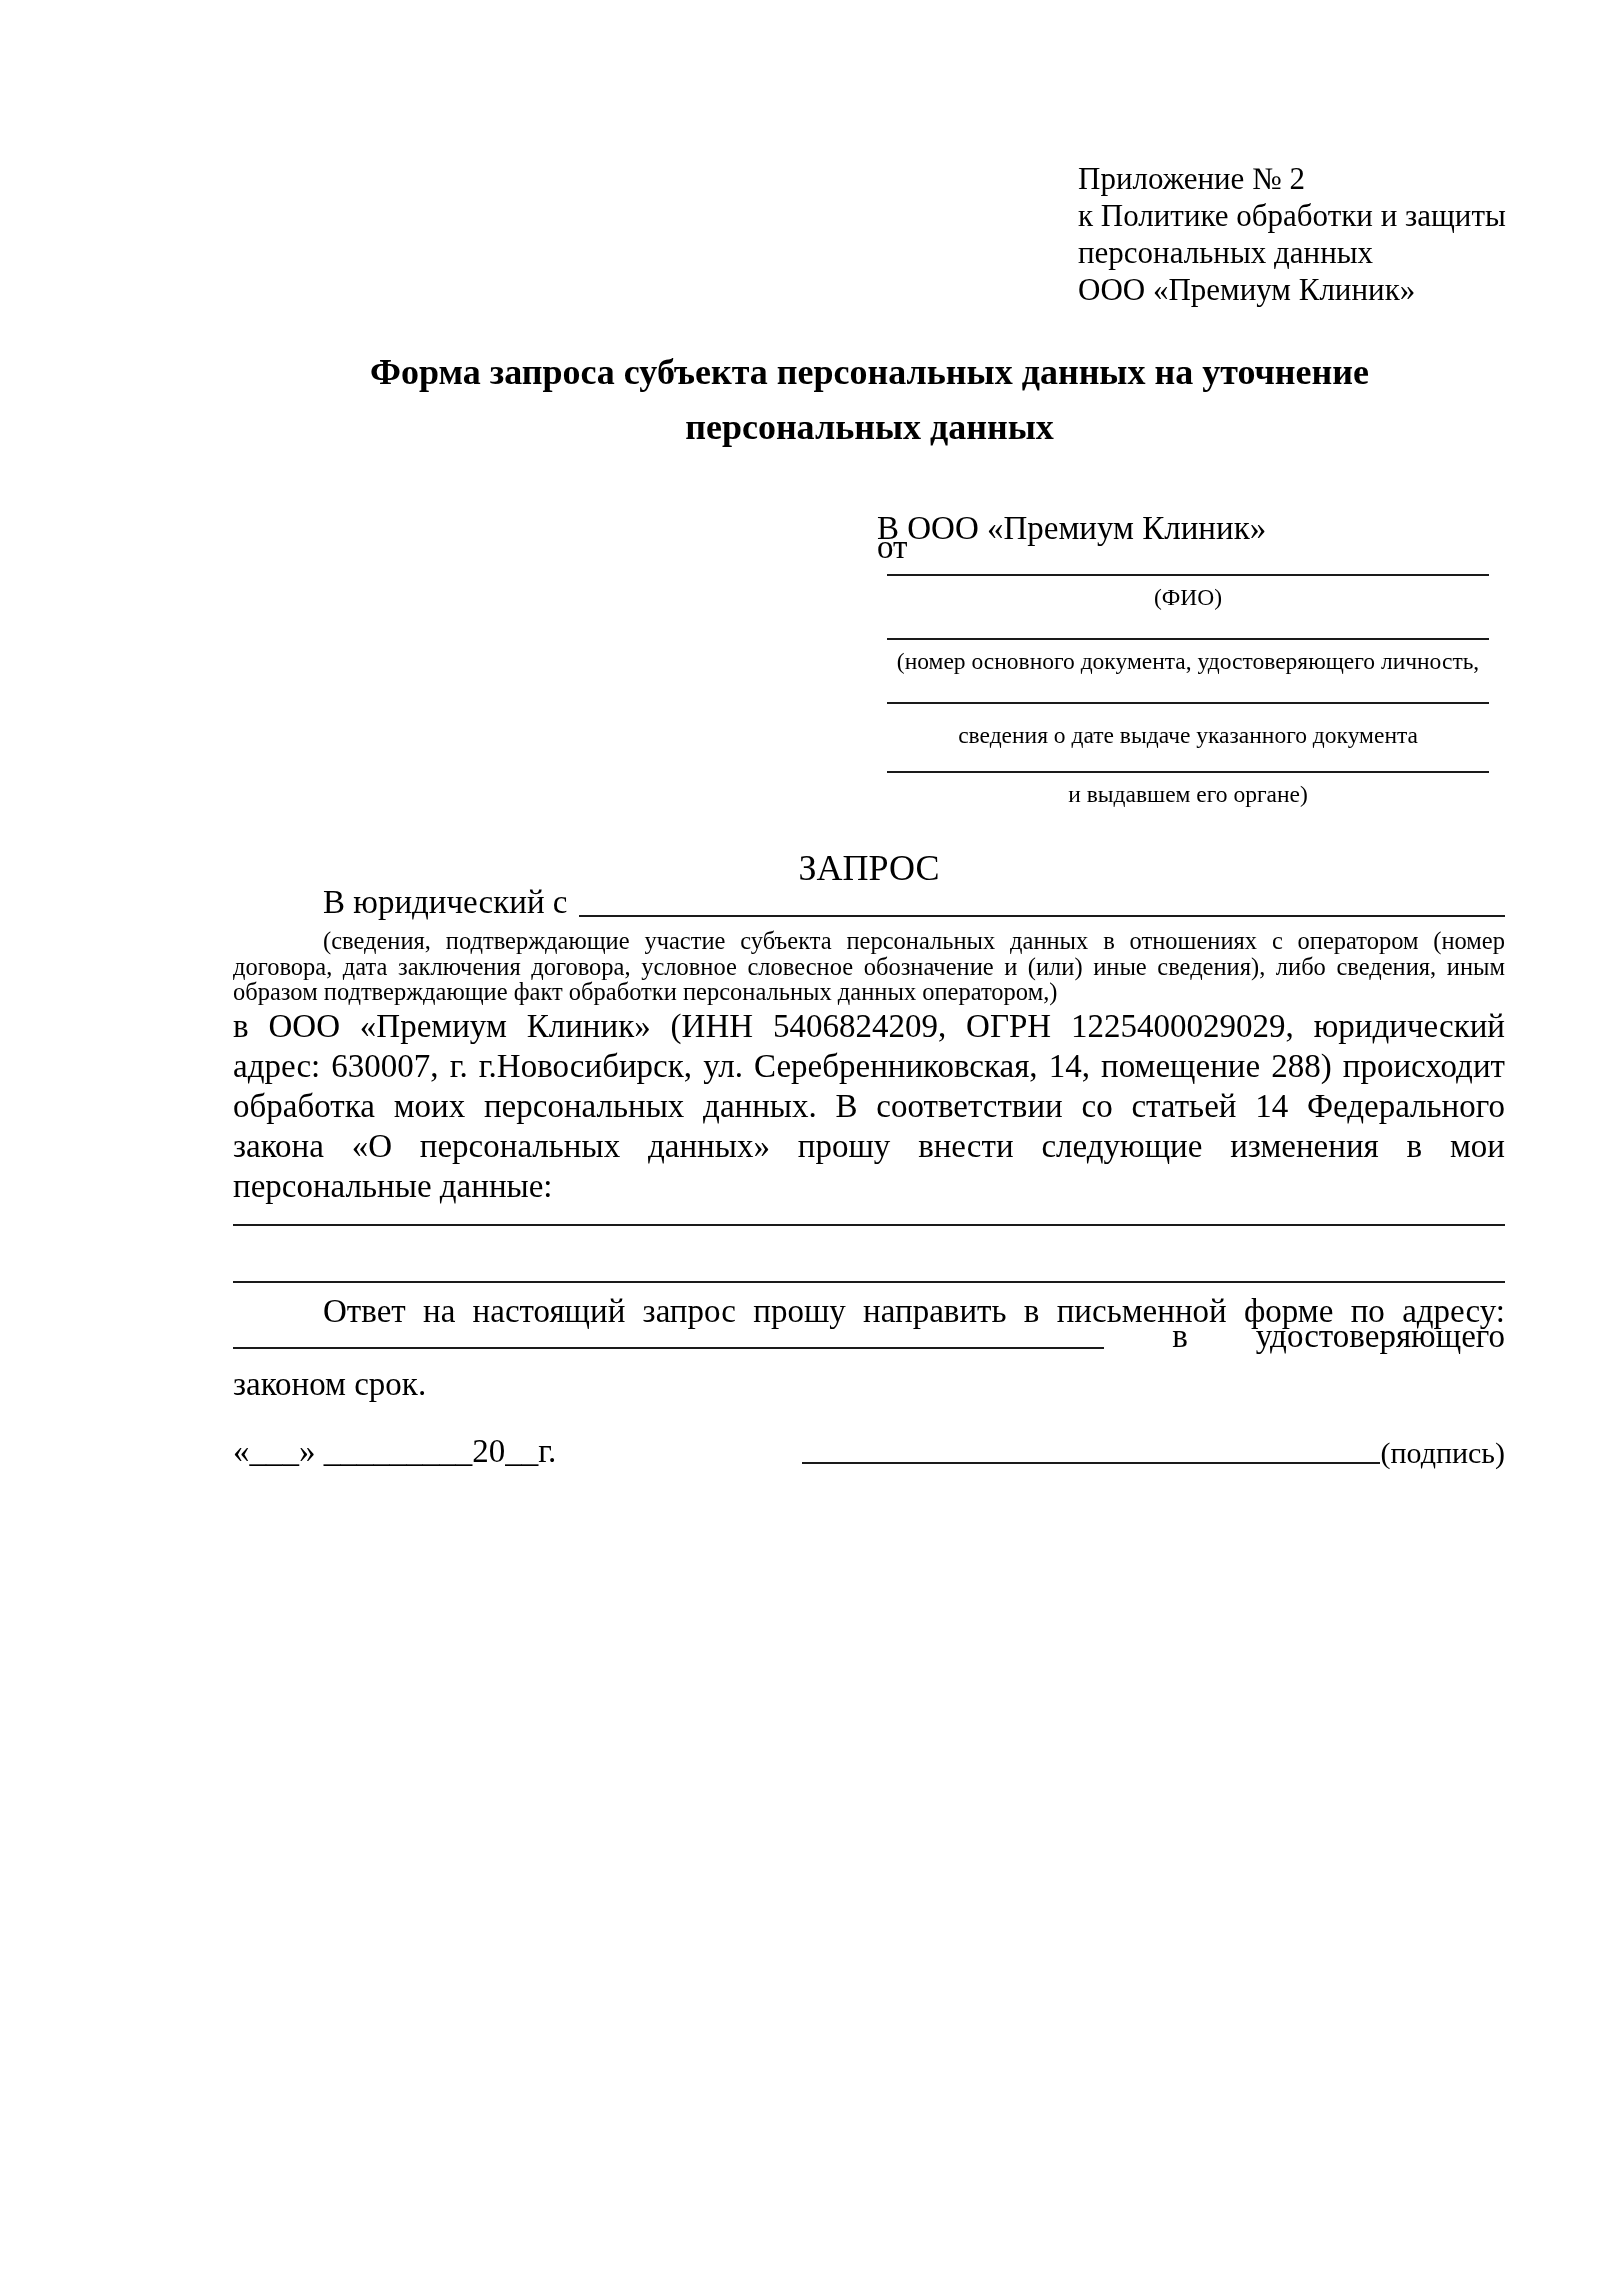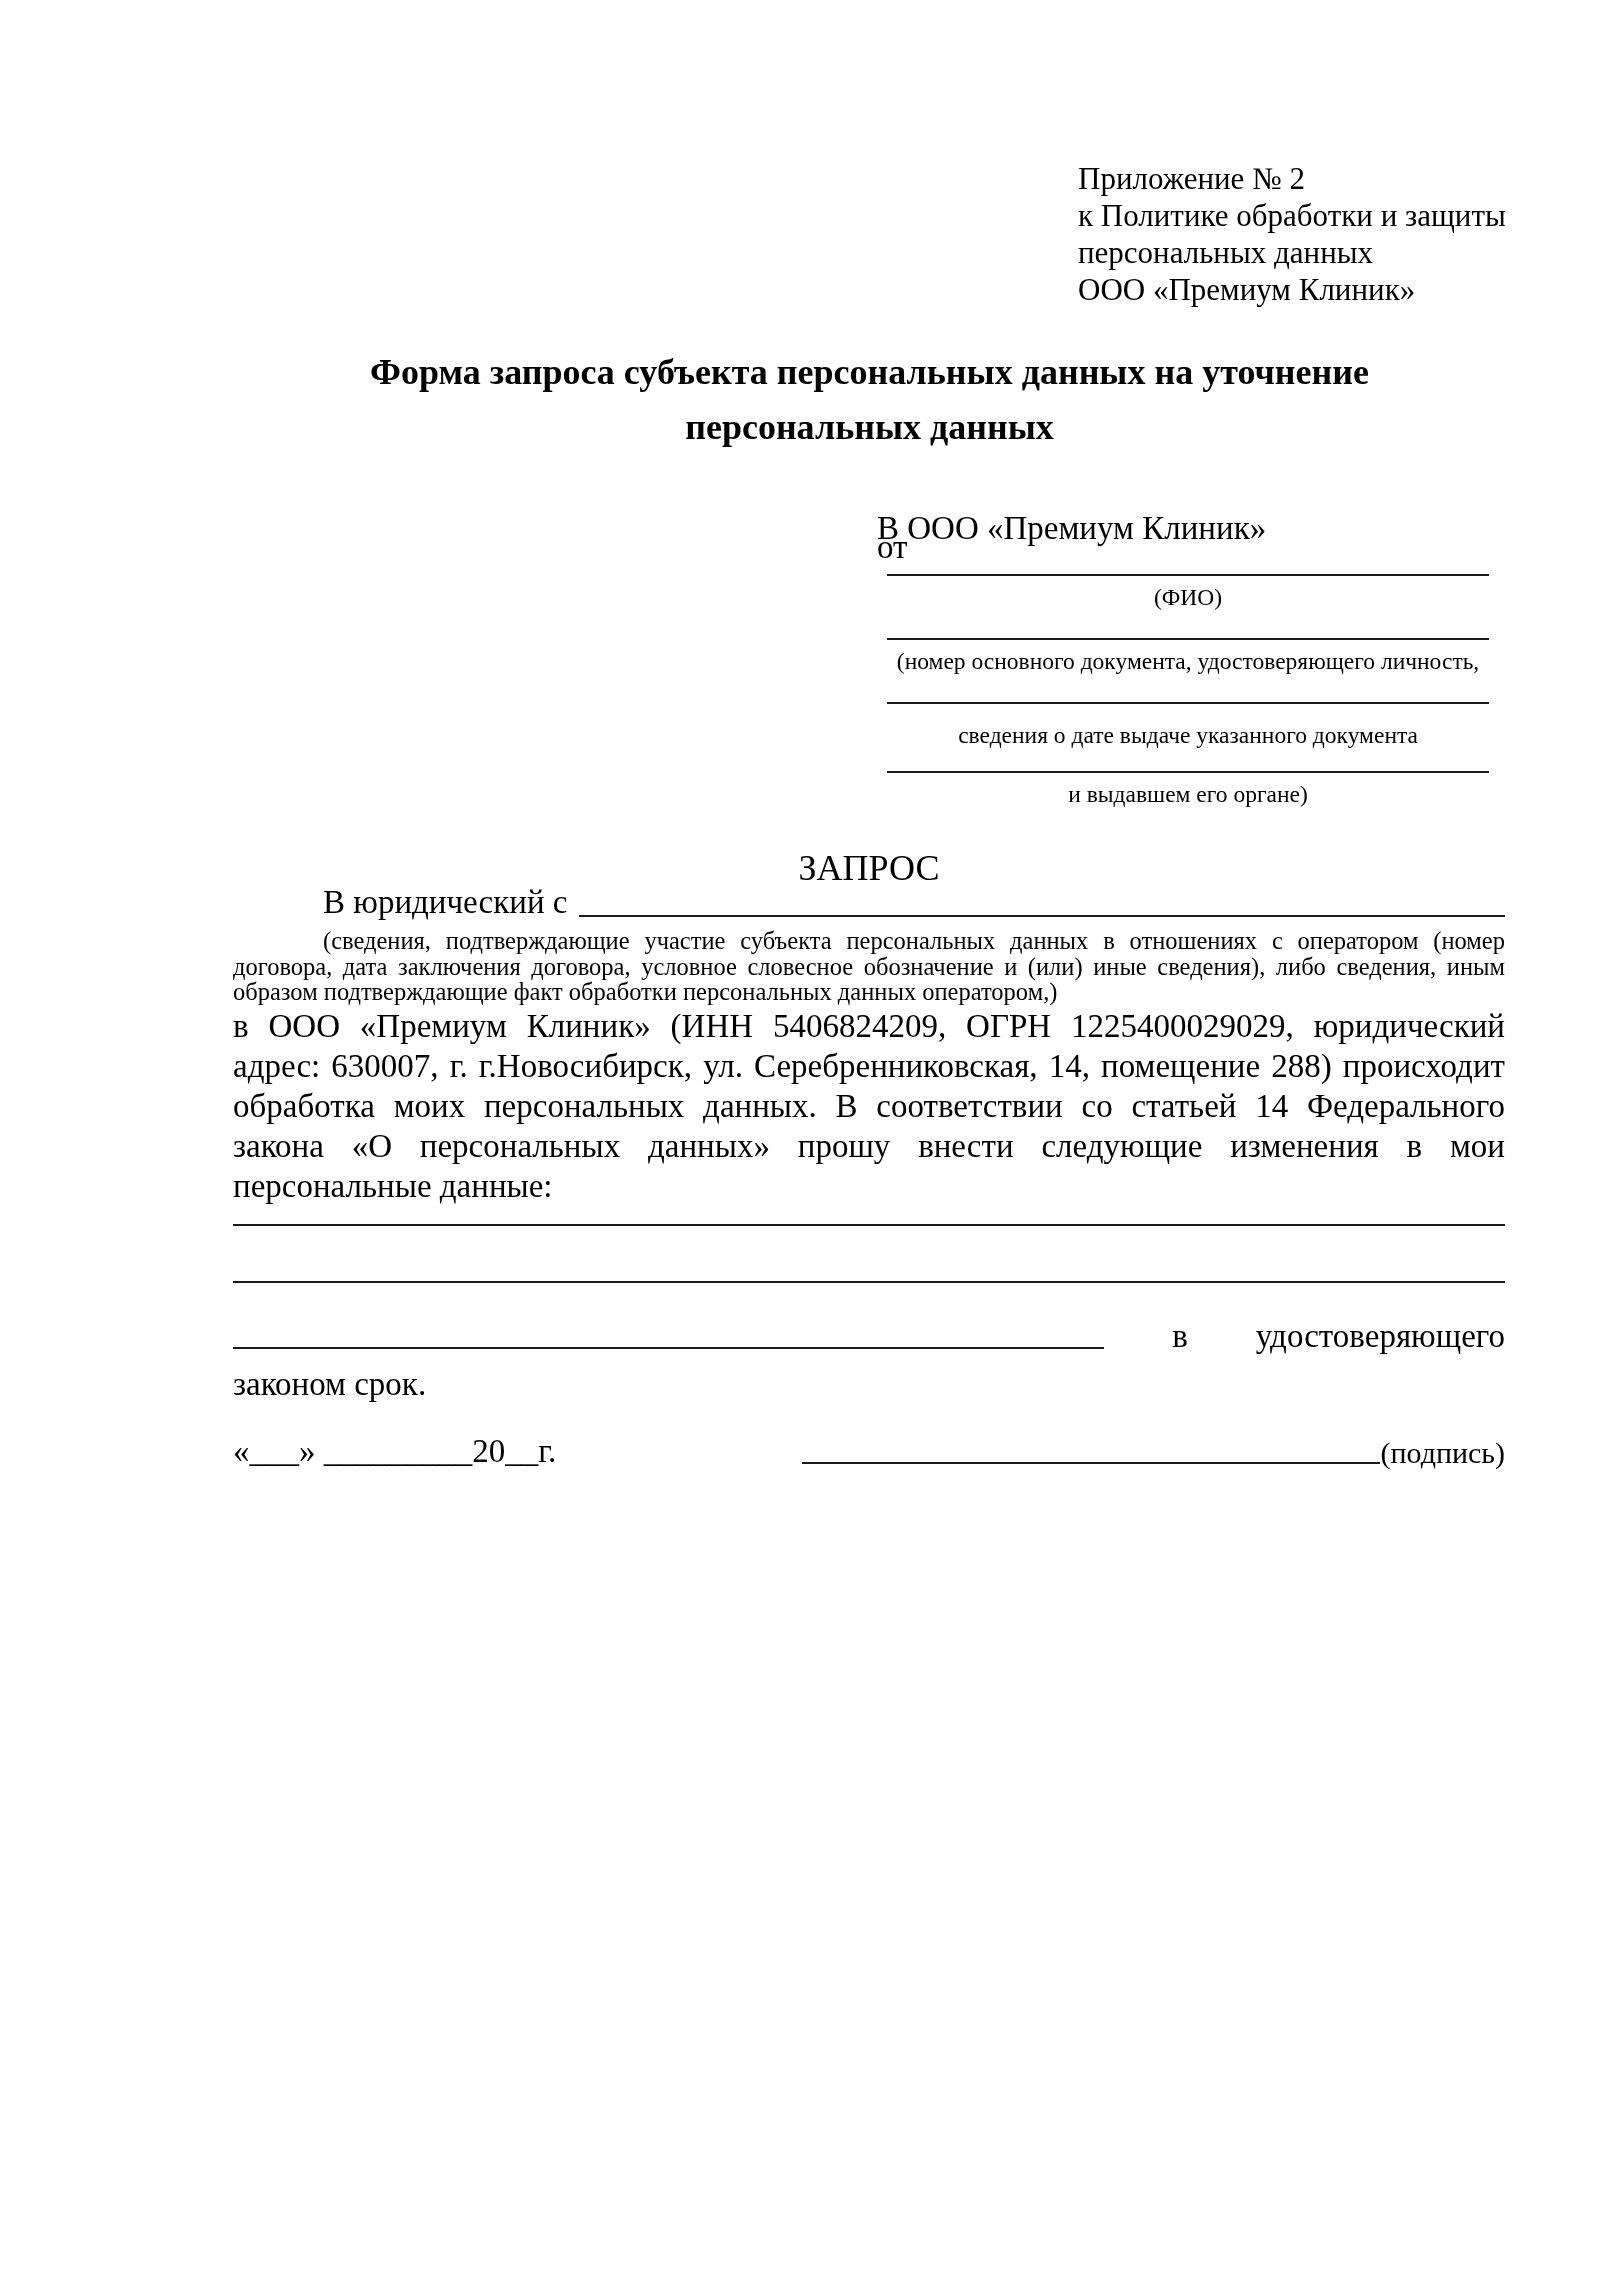--- a/index.html
+++ b/index.html
@@ -121,20 +121,21 @@
     <span class="blank"></span>
   </div>
 
   <div class="abs footnote">(сведения, подтверждающие участие субъекта персональных данных в отношениях с оператором (номер договора, дата заключения договора, условное словесное обозначение и (или) иные сведения), либо сведения, иным образом подтверждающие факт обработки персональных данных оператором,)</div>
 
   <div class="abs bodytext">в ООО «Премиум Клиник» (ИНН 5406824209, ОГРН 1225400029029, юридический адрес: 630007, г. г.Новосибирск, ул. Серебренниковская, 14, помещение 288) происходит обработка моих персональных данных. В соответствии со статьей 14 Федерального закона «О персональных данных» прошу внести следующие изменения в мои персональные данные:</div>
 
   <div class="abs fline fl1"></div>
   <div class="abs fline fl2"></div>
 
+  <div class="abs reply1">Ответ на настоящий запрос прошу направить в письменной форме по адресу:</div>
 
   <div class="abs addrrow">
     <span class="blank"></span>
     <span>в</span>
     <span>удостоверяющего</span>
   </div>
 
   <div class="abs reply3">законом срок.</div>
 
   <div class="abs footrow">

